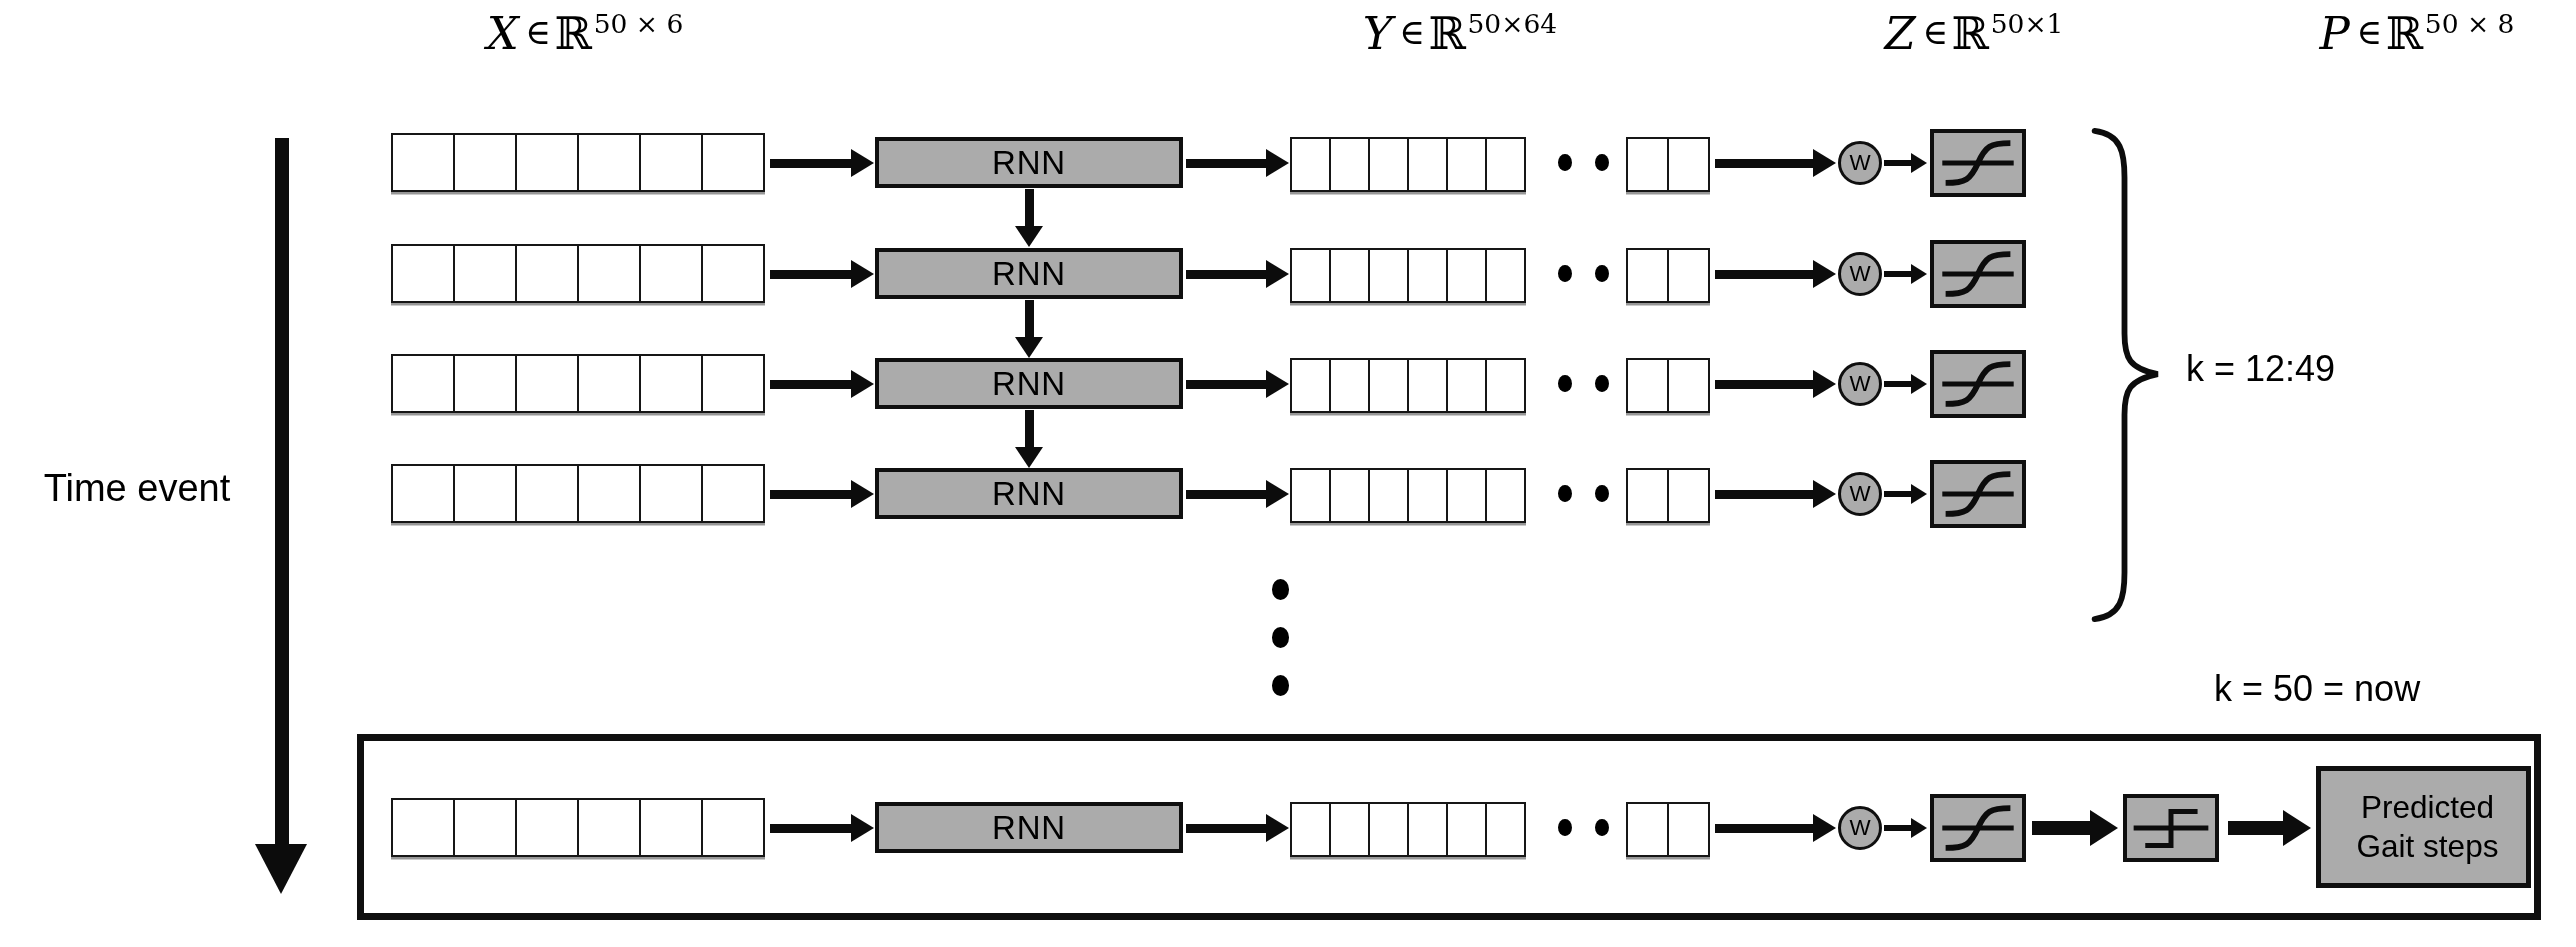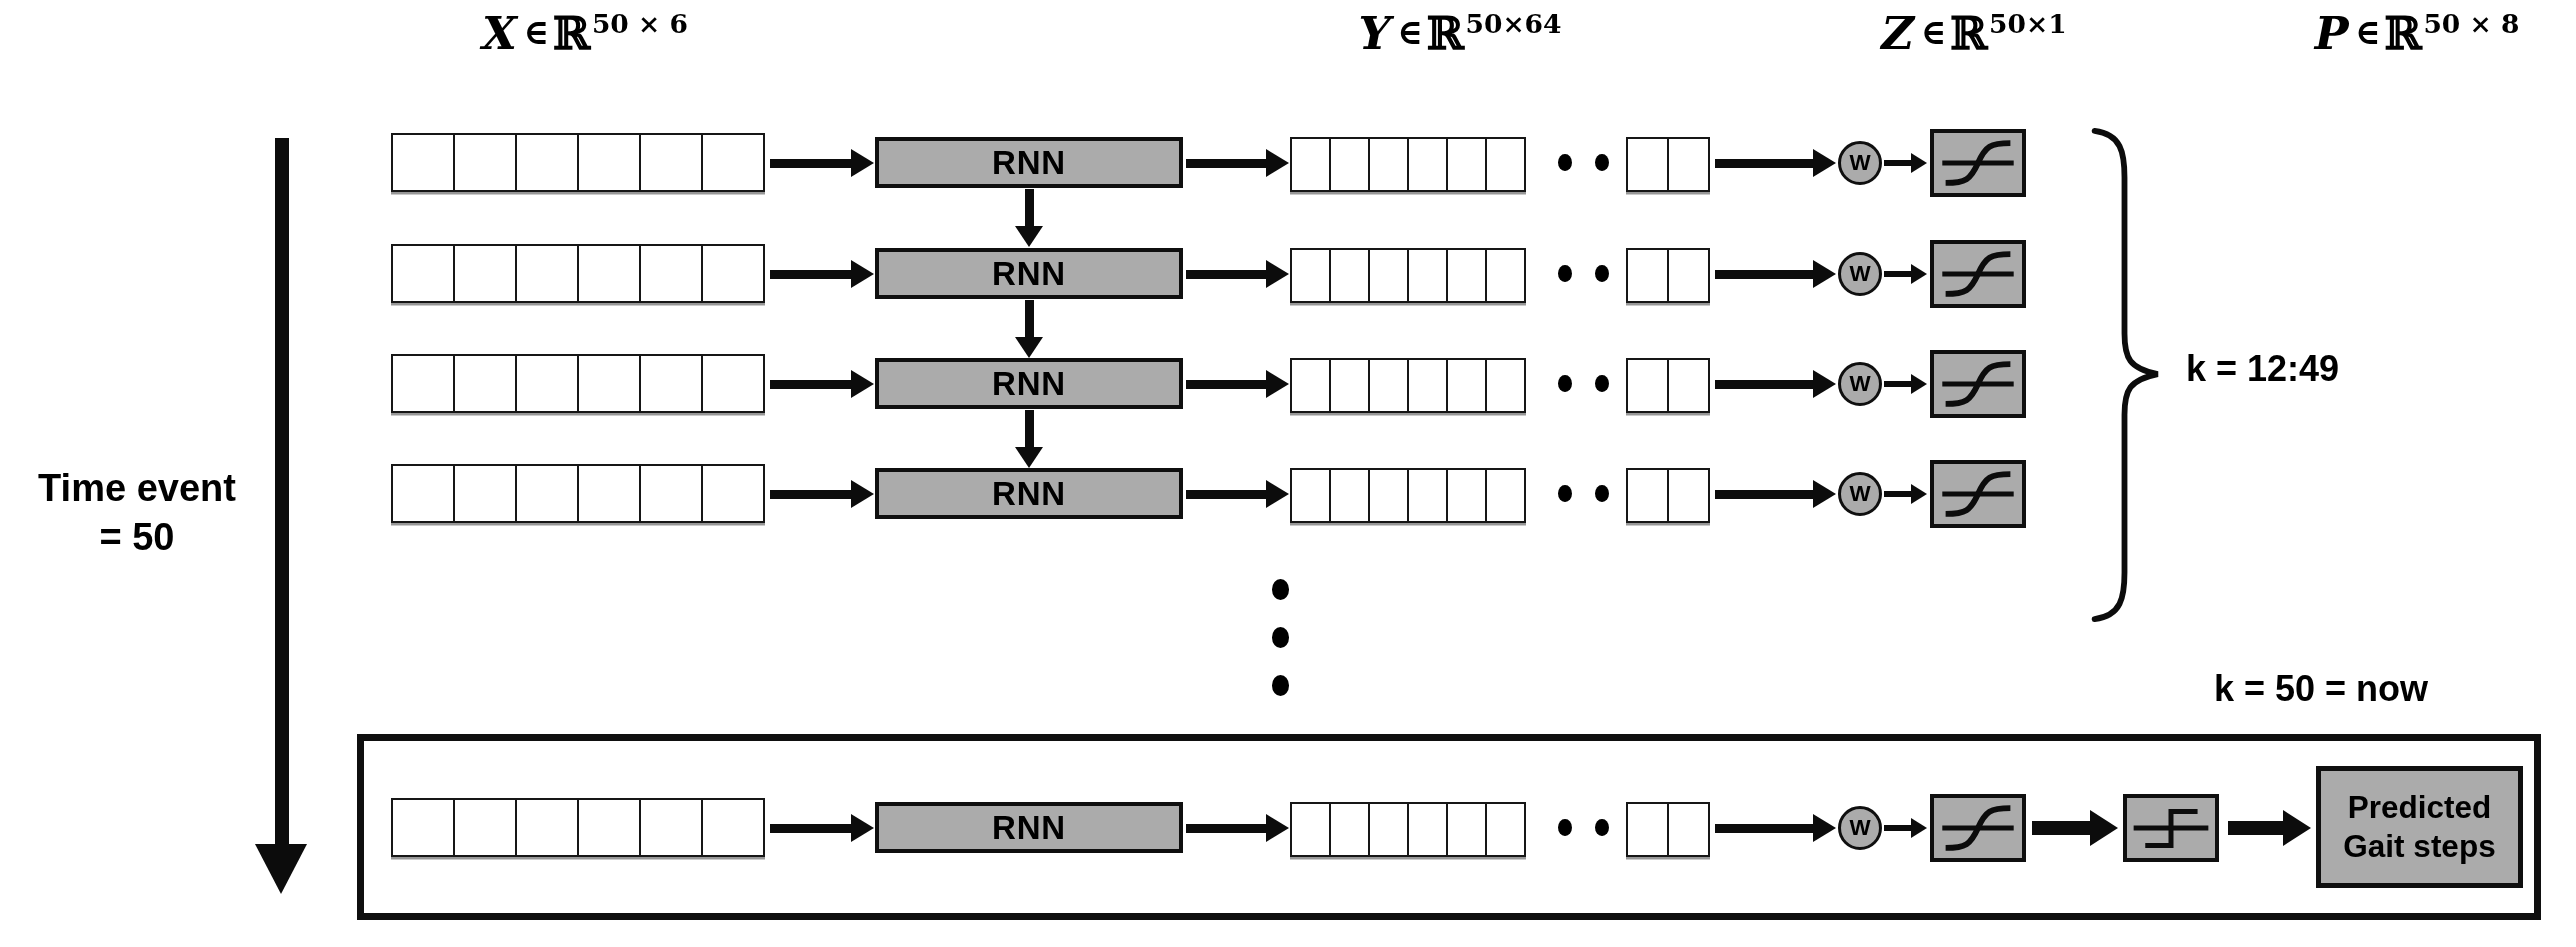--- a/index.html
+++ b/index.html
@@ -1,18 +1,18 @@
 <!DOCTYPE html>
 <html style="font-size:13.3px"><head>
 <meta charset="utf-8">
 <style>
   html,body { margin:0; padding:0; background:#ffffff; }
   #canvas {
     position:relative; width:2576px; height:947px; background:#ffffff;
-    font-family:"Liberation Sans", sans-serif; color:#000; overflow:hidden;font-weight:bold;
+    font-family:"Liberation Sans", sans-serif; color:#000; overflow:hidden;
   }
   .row { position:absolute; inset:0; }
 
   
   .r1 { --cy:163px; } .r2 { --cy:274px; } .r3 { --cy:384px; } .r4 { --cy:494px; } .r5 { --cy:828px; }
 
   
   .vec { position:absolute; display:flex; border:2.5px solid #161616; background:#fff;
          box-shadow:0 2.5px 0 rgba(25,25,25,.45); }
   .vec .cell { background:#fff; border-right:2.5px solid #161616; }
@@ -27,21 +27,21 @@
   .rnn  { left:875px; top:calc(var(--cy) - 26px); width:300px; height:43px;
           font-size:33px; letter-spacing:0.8px; }
   .sig  { left:1930px; top:calc(var(--cy) - 34px); width:88px; height:60px; }
   .step { left:2123px; top:calc(var(--cy) - 34px); width:88px; height:60px; }
   .wnode { position:absolute; left:1838px; top:calc(var(--cy) - 22.4px); width:38px; height:38px;
            border:3.3px solid #0f0f0f; border-radius:50%; background:#ababab;
            display:flex; align-items:center; justify-content:center; font-size:22.4px; }
   .predicted { left:2316px; top:766px; width:197px; height:112px; border:5px solid #0f0f0f;
                background:#ababab; position:absolute; display:flex; flex-direction:column;
                align-items:center; justify-content:center; font-size:31.5px; line-height:1.25;
-               text-align:center; }
+               text-align:center;padding-left:8px; }
 
   
   .arrow { position:absolute; display:flex; align-items:center; height:36px;
            top:calc(var(--cy) - 18px); }
   .arrow .shaft { flex:1; height:9px; background:#0c0c0c; }
   .arrow .head  { width:0; height:0; border-top:14px solid transparent;
                   border-bottom:14px solid transparent; border-left:23px solid #0c0c0c; }
   .sm .shaft { height:6.6px; }
   .sm .head  { border-top-width:10px; border-bottom-width:10px; border-left-width:16.6px; }
   .xl .shaft { height:13.3px; }
@@ -95,21 +95,20 @@
 
 <div id="canvas">
 
   <div class="mlabel lx"><span class="mvar">X</span><span class="mop">∈</span><span class="mset">ℝ</span><sup>50 × 6</sup></div>
   <div class="mlabel ly"><span class="mvar">Y</span><span class="mop">∈</span><span class="mset">ℝ</span><sup>50×64</sup></div>
   <div class="mlabel lz"><span class="mvar">Z</span><span class="mop">∈</span><span class="mset">ℝ</span><sup>50×1</sup></div>
   <div class="mlabel lp"><span class="mvar">P</span><span class="mop">∈</span><span class="mset">ℝ</span><sup>50 × 8</sup></div>
 
   <div class="time-label">
     <div>Time event</div>
-    <div>= 50</div>
   </div>
   <div class="big-arrow-shaft"></div>
   <div class="big-arrow-head"></div>
 
   <div class="outer-box"></div>
 
   <div class="row r1">
     <div class="vec vx">
         <i class="cell"></i>
         <i class="cell"></i>

